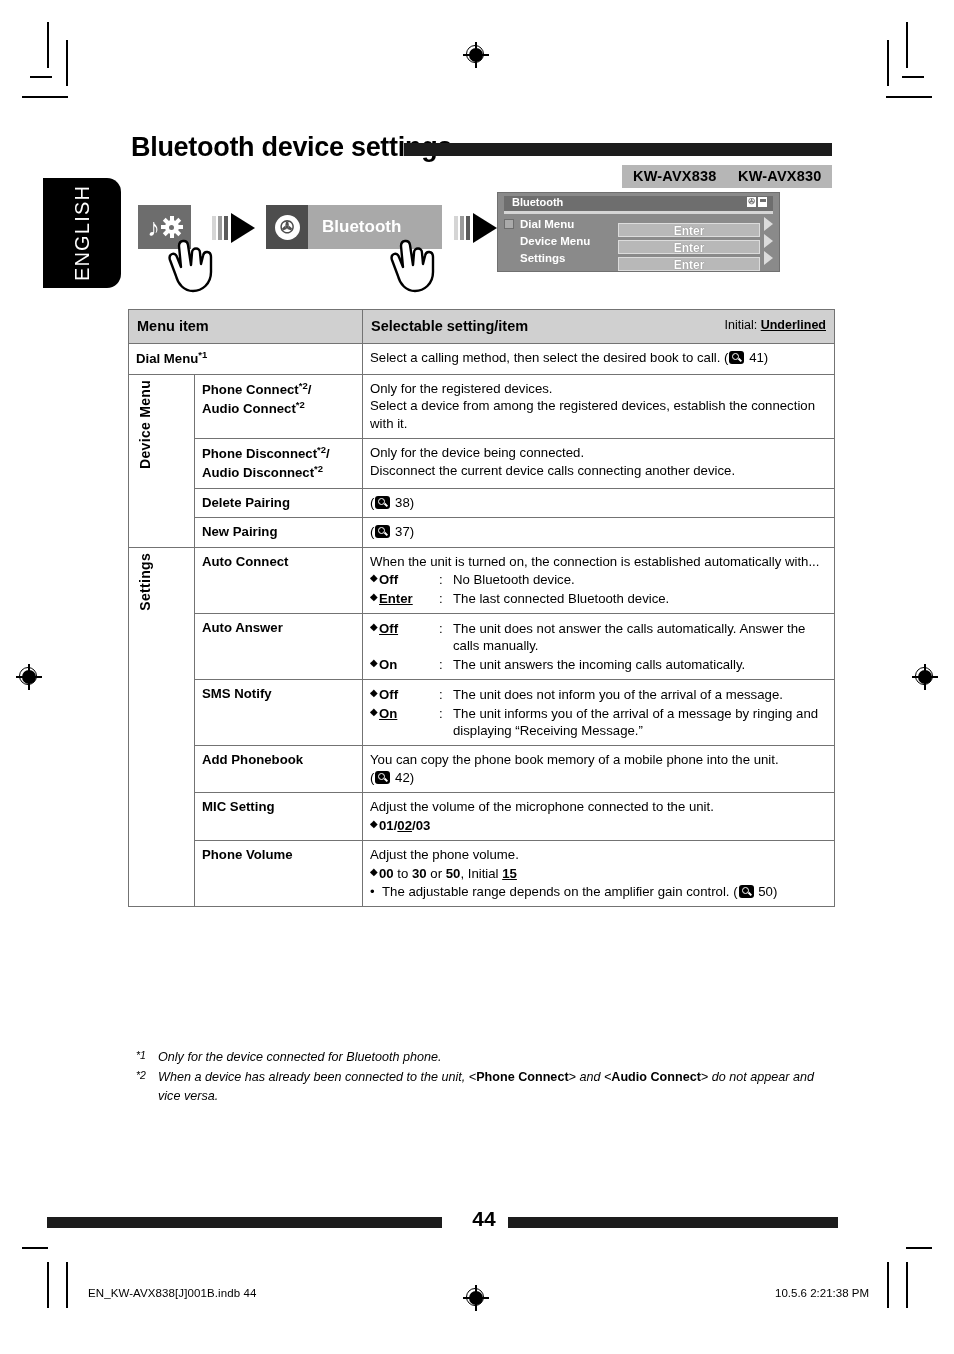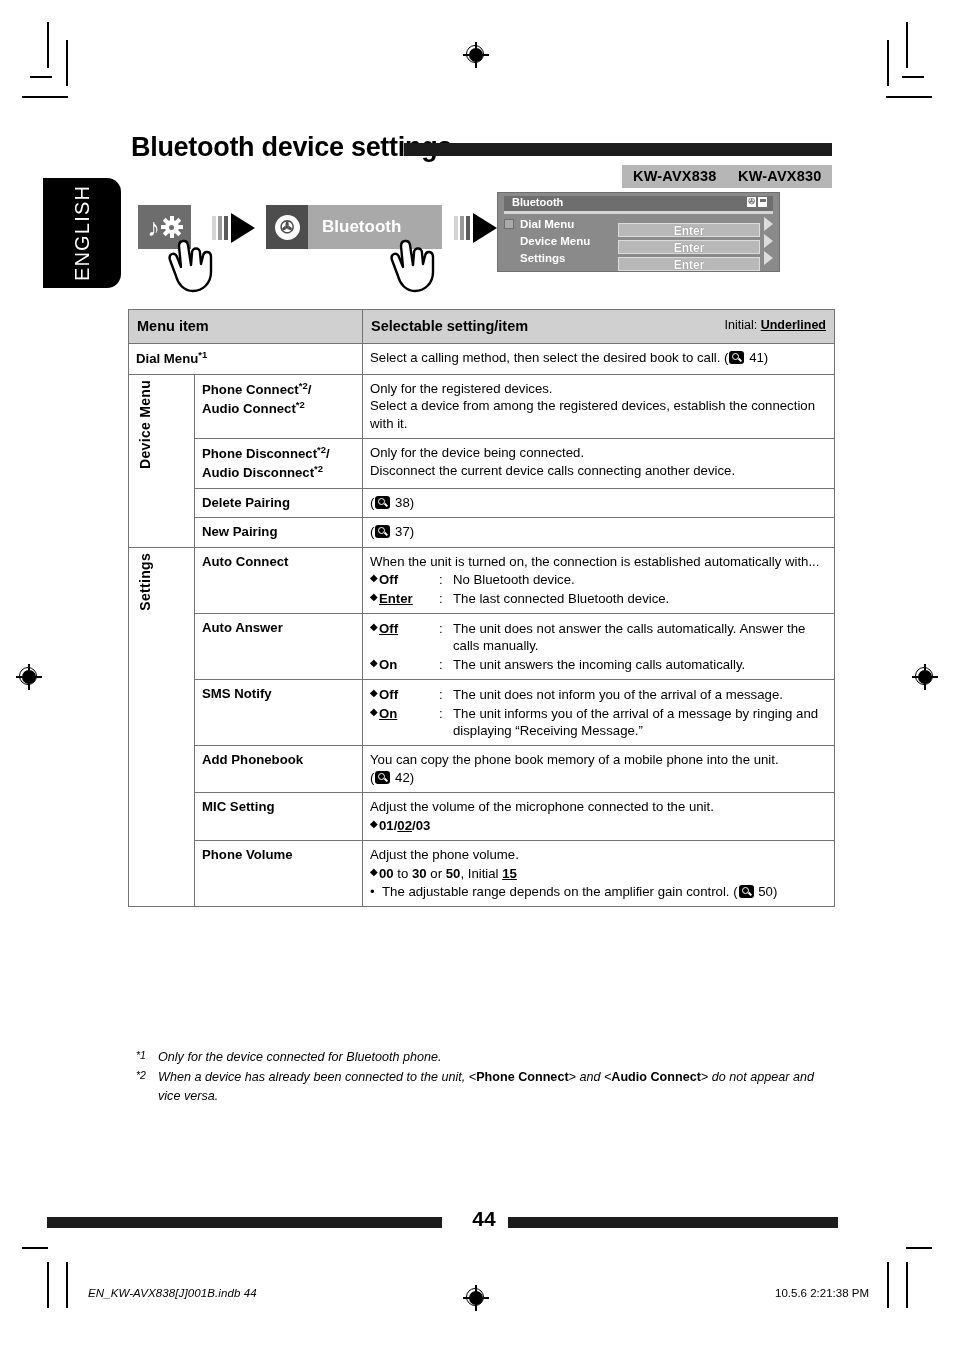--- a/index.html
+++ b/index.html
@@ -150,21 +150,21 @@
   #notes .line{display:flex;margin-bottom:2px;}
   #notes .mk{flex:0 0 22px;font-size:10.5px;font-style:italic;}
   #notes .tx{flex:1;}
   #notes b{font-style:normal;font-weight:bold;}
 
   
   #foot-left{position:absolute;left:47px;top:1217px;width:395px;height:11px;background:#1c1c1c;}
   #foot-right{position:absolute;left:508px;top:1217px;width:330px;height:11px;background:#1c1c1c;}
   #pageno{position:absolute;left:462px;top:1207px;width:44px;text-align:center;
     font-size:21px;font-weight:bold;}
-  #imprint-left{position:absolute;left:88px;top:1287px;font-size:11.5px;letter-spacing:.1px;font-style:italic;}
+  #imprint-left{position:absolute;left:88px;top:1287px;font-size:11.5px;letter-spacing:.1px;}
   #imprint-right{position:absolute;right:85px;top:1287px;font-size:11.5px;}
 </style>
 </head>
 <body>
 
 <div class="cmark" style="left:47px;top:22px;width:1.6px;height:46px;"></div>
 <div class="cmark" style="left:22px;top:96px;width:46px;height:1.6px;"></div>
 <div class="cmark" style="left:66px;top:40px;width:1.6px;height:46px;"></div>
 <div class="cmark" style="left:30px;top:76px;width:22px;height:1.6px;"></div>
 

